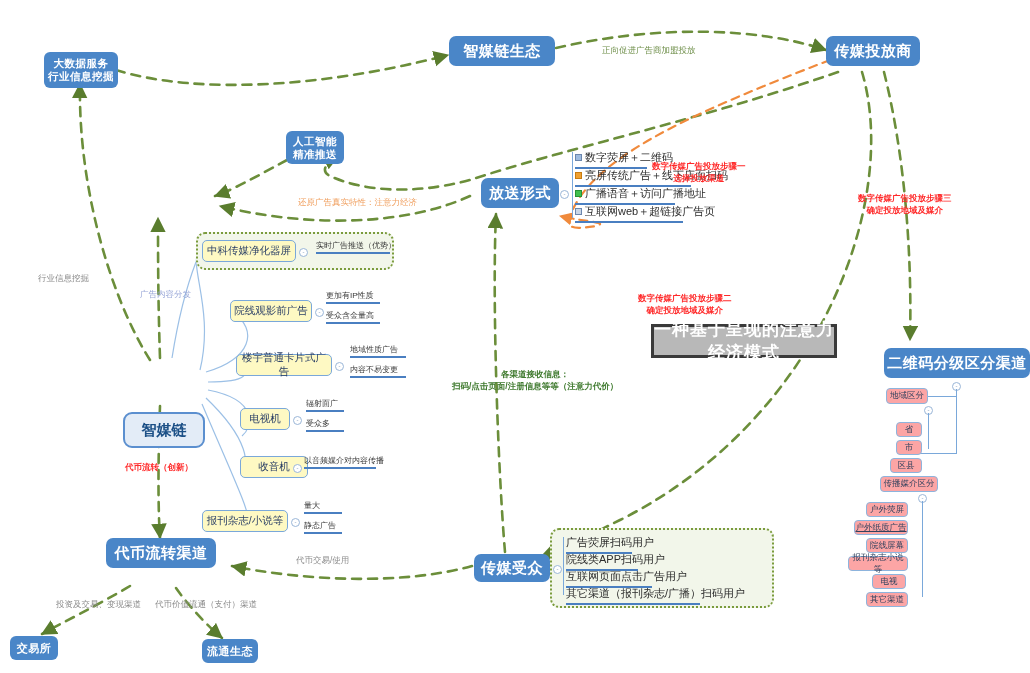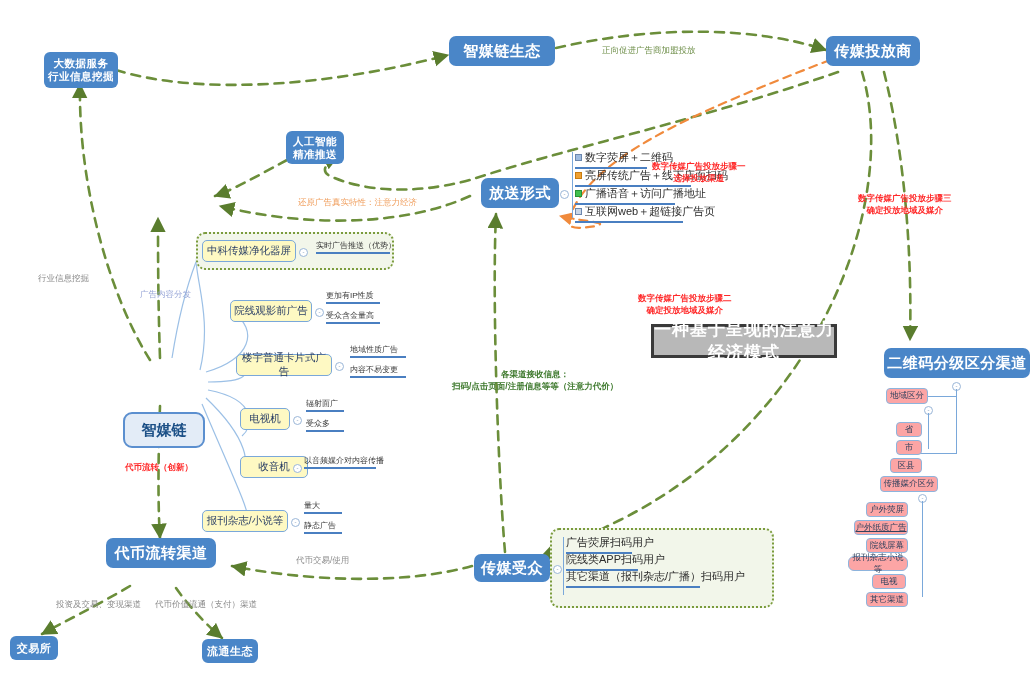--- a/index.html
+++ b/index.html
@@ -253,20 +253,23 @@
   <span class="collapse" style="left:553px;top:565px;">-</span>
   <div class="vline" style="left:563px;top:537px;height:58px;"></div>
   <div class="cklist" style="left:566px;top:533px;width:200px;">
     <div class="ckrow" style="height:14px;">
       <span class="txt">广告荧屏扫码用户</span><i class="ul" style="width:66px;"></i>
     </div>
     <div class="ckrow" style="height:14px;">
       <span class="txt">院线类APP扫码用户</span><i class="ul" style="width:72px;"></i>
     </div>
     <div class="ckrow" style="height:14px;">
+      <span class="txt">互联网页面点击广告用户</span><i class="ul" style="width:86px;"></i>
+    </div>
+    <div class="ckrow" style="height:14px;">
       <span class="txt">其它渠道（报刊杂志/广播）扫码用户</span><i class="ul" style="width:134px;"></i>
     </div>
   </div>
 
   <span class="collapse" style="left:952px;top:382px;">-</span>
   <div class="vline" style="left:956px;top:389px;height:64px;"></div>
   <div class="hline" style="left:925px;top:396px;width:32px;"></div>
   <div class="hline" style="left:920px;top:453px;width:37px;"></div>
 
   <div class="node n-box2" style="left:886px;top:388px;width:42px;height:16px;">
@@ -292,21 +295,21 @@
 
   <div class="node n-box2" style="left:866px;top:502px;width:42px;height:15px;">
     <span>户外荧屏</span>
   </div>
   <div class="node n-box2" style="left:854px;top:520px;width:54px;height:15px;text-decoration:underline;">
     <span>户外纸质广告</span>
   </div>
   <div class="node n-box2" style="left:866px;top:538px;width:42px;height:15px;">
     <span>院线屏幕</span>
   </div>
-  <div class="node n-box2" style="left:848px;top:556px;width:60px;height:15px;border-radius:6px;">
+  <div class="node n-box2" style="left:848px;top:556px;width:60px;height:15px;">
     <span>报刊杂志小说等</span>
   </div>
   <div class="node n-box2" style="left:872px;top:574px;width:34px;height:15px;">
     <span>电视</span>
   </div>
   <div class="node n-box2" style="left:866px;top:592px;width:42px;height:15px;">
     <span>其它渠道</span>
   </div>
 
   <div class="elabel el-greenl" style="left:602px;top:44px;">正向促进广告商加盟投放</div>

